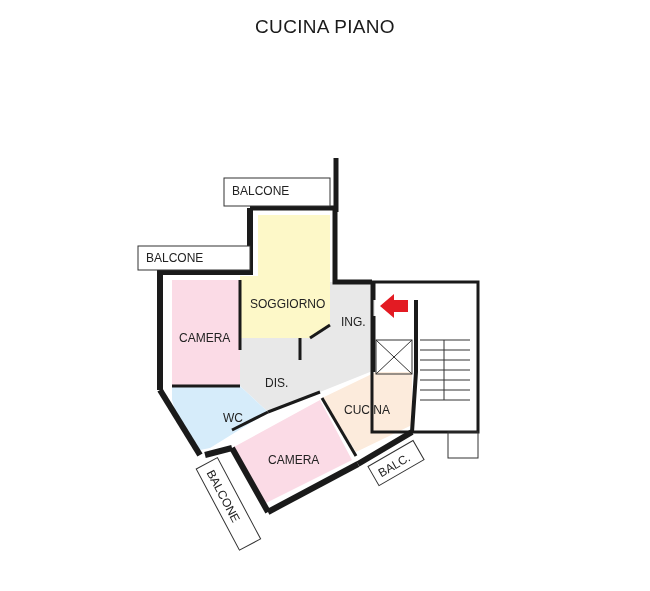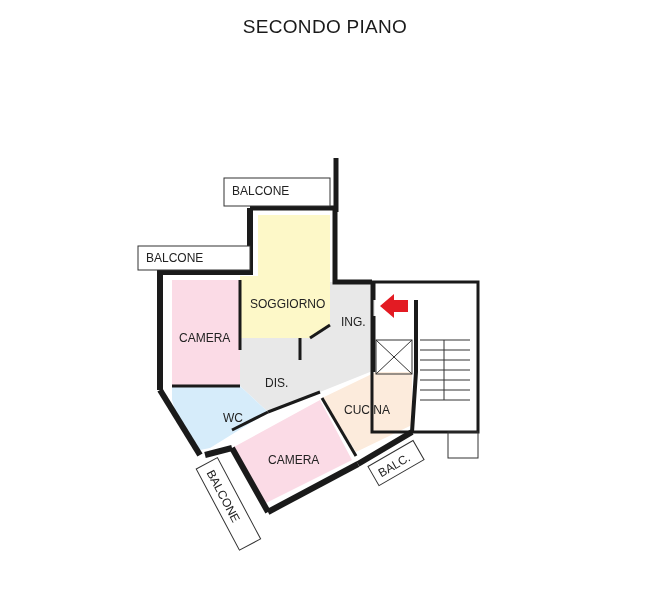--- a/index.html
+++ b/index.html
@@ -4,21 +4,21 @@
 <style>
   html, body { margin:0; padding:0; background:#ffffff; }
   body { width:650px; height:591px; position:relative; overflow:hidden; font-family:"Liberation Sans", sans-serif; }
   .title { position:absolute; left:0; top:16px; width:650px; text-align:center; font-size:19px; color:#1a1a1a; letter-spacing:0.3px; }
   svg.plan { position:absolute; left:0; top:0; }
   .lbl { font-family:"Liberation Sans", sans-serif; font-size:12px; fill:#222; }
 </style>
 </head>
 <body>
 
-<div class="title">SECONDO PIANO</div>
+<div class="title">CUCINA PIANO</div>
 
 <svg class="plan" width="650" height="591" viewBox="0 0 650 591">
 
   <polygon points="258,215 330,215 330,325 310,338 240,338 240,276 258,276" fill="#fdf8c8"></polygon>
   <polygon points="172,280 240,280 240,386 172,386" fill="#fbdbe6"></polygon>
   <polygon points="240,338 310,338 330,325 330,282 375,282 375,370 320,392 268,412 240,386" fill="#e8e8e8"></polygon>
   <polygon points="330,282 372,282 372,370 330,370" fill="#e8e8e8"></polygon>
   <polygon points="172,386 240,386 268,412 210,448 200,450 178,420 172,400" fill="#d6ecfa"></polygon>
   <polygon points="232,448 320,400 352,460 262,505" fill="#fbdbe6"></polygon>
   <polygon points="322,398 376,372 412,372 412,425 356,452" fill="#fcebdc"></polygon>

